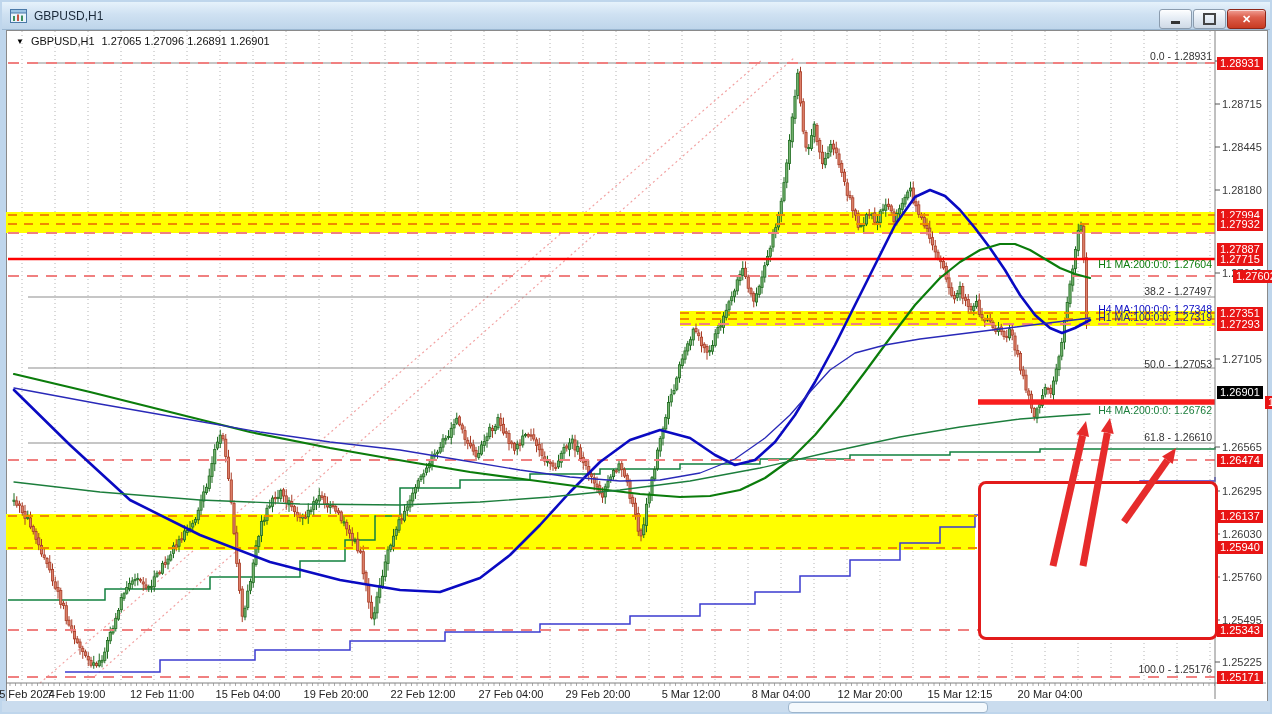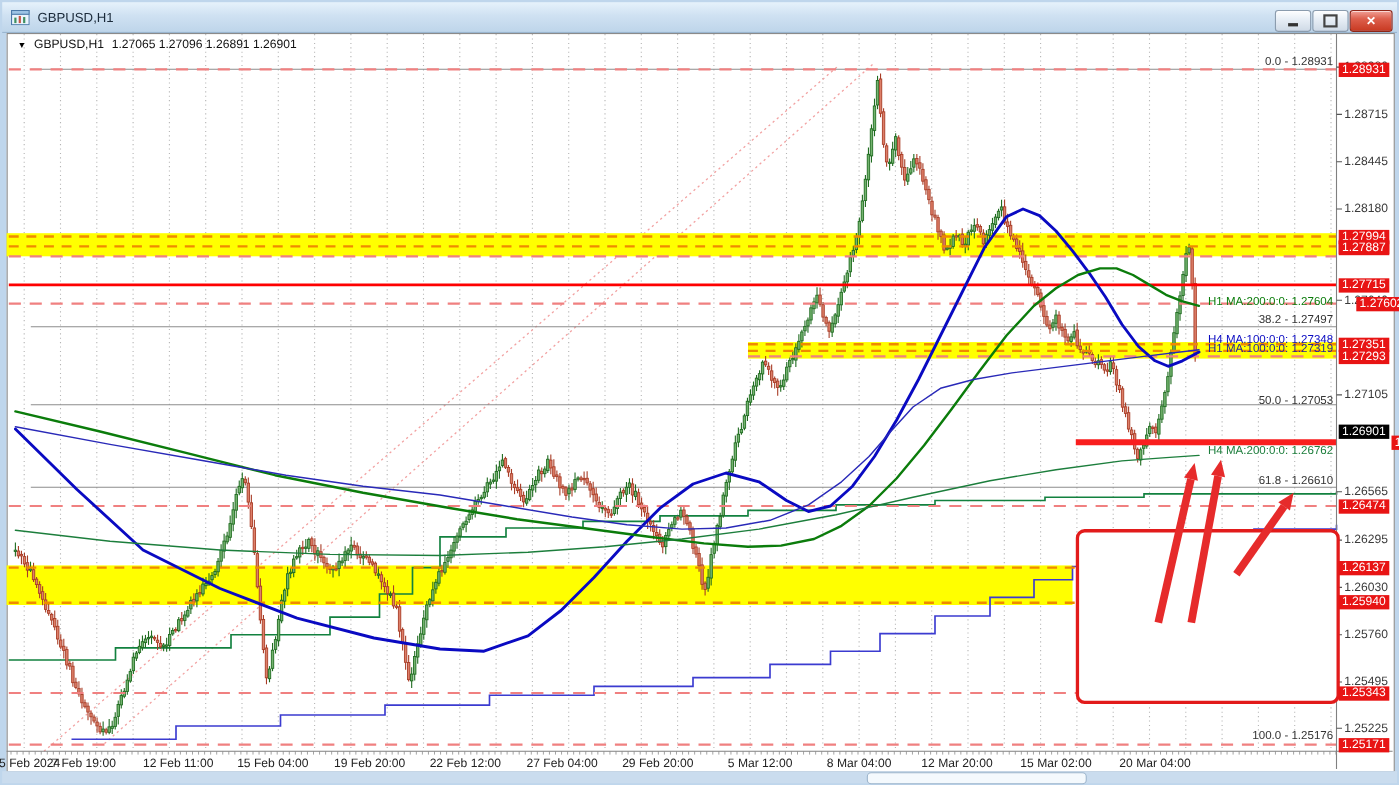--- a/index.html
+++ b/index.html
@@ -1182,21 +1182,21 @@
       <div class="pxlabel" style="top: 353px;">1.27105</div>
       <div class="pxlabel" style="top: 441px;">1.26565</div>
       <div class="pxlabel" style="top: 485px;">1.26295</div>
       <div class="pxlabel" style="top: 528px;">1.26030</div>
       <div class="pxlabel" style="top: 571px;">1.25760</div>
       <div class="pxlabel" style="top: 614px;">1.25495</div>
       <div class="pxlabel" style="top: 656px;">1.25225</div>
       <div class="hlabel" style="top: 57px; background: rgb(232, 20, 20);">1.28931</div>
       <div class="hlabel" style="top: 209px; background: rgb(232, 20, 20);">1.27994</div>
       <div class="hlabel" style="top: 218px; background: rgb(232, 20, 20);">1.27932</div>
-      <div class="hlabel" style="top: 219px; background: rgb(232, 20, 20);">1.27887</div>
+      <div class="hlabel" style="top: 243px; background: rgb(232, 20, 20);">1.27887</div>
       <div class="hlabel" style="top: 253px; background: rgb(232, 20, 20);">1.27715</div>
       <div class="hlabel" style="top: 270px; background: rgb(232, 20, 20); margin-left: 16px;">1.27602</div>
       <div class="hlabel" style="top: 307px; background: rgb(232, 20, 20);">1.27351</div>
       <div class="hlabel" style="top: 318px; background: rgb(232, 20, 20);">1.27293</div>
       <div class="hlabel" style="top: 386px; background: rgb(0, 0, 0);">1.26901</div>
       <div class="hlabel" style="top: 396px; background: rgb(232, 20, 20); margin-left: 48px;">1.26830</div>
       <div class="hlabel" style="top: 454px; background: rgb(232, 20, 20);">1.26474</div>
       <div class="hlabel" style="top: 510px; background: rgb(232, 20, 20);">1.26137</div>
       <div class="hlabel" style="top: 541px; background: rgb(232, 20, 20);">1.25940</div>
       <div class="hlabel" style="top: 624px; background: rgb(232, 20, 20);">1.25343</div>
@@ -1205,24 +1205,24 @@
       <div class="tlabel" style="left: 76px;">7 Feb 19:00</div>
       <div class="tlabel" style="left: 162px;">12 Feb 11:00</div>
       <div class="tlabel" style="left: 248px;">15 Feb 04:00</div>
       <div class="tlabel" style="left: 336px;">19 Feb 20:00</div>
       <div class="tlabel" style="left: 423px;">22 Feb 12:00</div>
       <div class="tlabel" style="left: 511px;">27 Feb 04:00</div>
       <div class="tlabel" style="left: 598px;">29 Feb 20:00</div>
       <div class="tlabel" style="left: 691px;">5 Mar 12:00</div>
       <div class="tlabel" style="left: 781px;">8 Mar 04:00</div>
       <div class="tlabel" style="left: 870px;">12 Mar 20:00</div>
-      <div class="tlabel" style="left: 960px;">15 Mar 02:00</div>
+      <div class="tlabel" style="left: 960px;">15 Mar 12:15</div>
       <div class="tlabel" style="left: 1050px;">20 Mar 04:00</div>
       <div class="ovlabel" style="top: 50px; color: rgb(51, 51, 51);">0.0 - 1.28931</div>
-      <div class="ovlabel" style="top: 268px; color: rgb(11, 124, 11);">H1 MA:200:0:0: 1.27604</div>
+      <div class="ovlabel" style="top: 258px; color: rgb(11, 124, 11);">H1 MA:200:0:0: 1.27604</div>
       <div class="ovlabel" style="top: 285px; color: rgb(51, 51, 51);">38.2 - 1.27497</div>
       <div class="ovlabel" style="top: 303px; color: rgb(10, 10, 194);">H4 MA:100:0:0: 1.27348</div>
       <div class="ovlabel" style="top: 311px; color: rgb(36, 36, 154);">H1 MA:100:0:0: 1.27319</div>
       <div class="ovlabel" style="top: 358px; color: rgb(51, 51, 51);">50.0 - 1.27053</div>
       <div class="ovlabel" style="top: 404px; color: rgb(28, 126, 60);">H4 MA:200:0:0: 1.26762</div>
       <div class="ovlabel" style="top: 431px; color: rgb(51, 51, 51);">61.8 - 1.26610</div>
       <div class="ovlabel" style="top: 663px; color: rgb(51, 51, 51);">100.0 - 1.25176</div>
     </div>
 
   <div id="bottom-strip">

